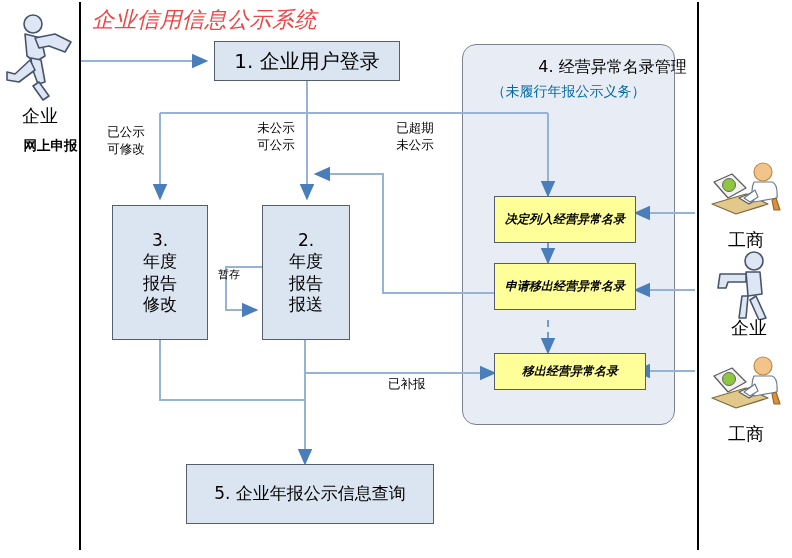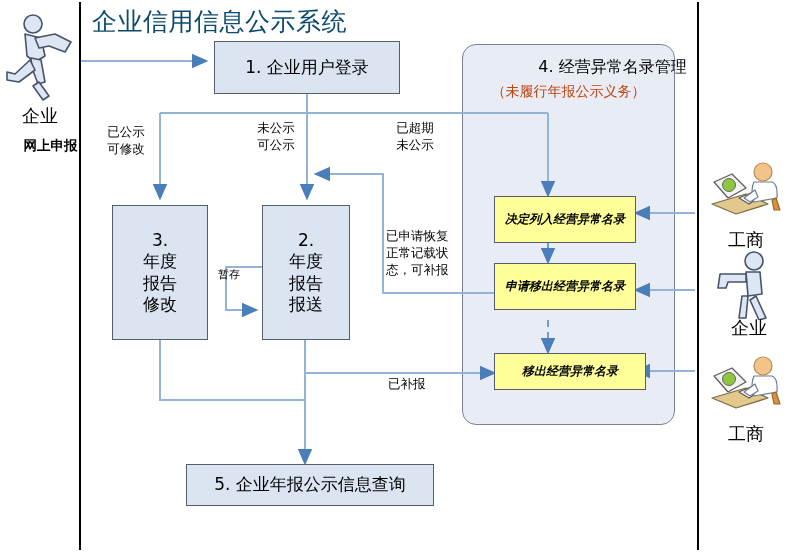--- a/index.html
+++ b/index.html
@@ -1,30 +1,30 @@
 <!DOCTYPE html>
 <html><head>
 <meta charset="utf-8">
 <style>
   html,body{margin:0;padding:0;background:#ffffff;}
   body{font-family:"DejaVu Sans","Liberation Sans",sans-serif;}
   #canvas{position:relative;width:792px;height:558px;background:#ffffff;overflow:hidden;}
 
   .vline{position:absolute;background:#000000;width:2px;}
 
-  .title{position:absolute;font-size:25px;color:#0c4a6e;letter-spacing:0.5px;white-space:nowrap;}
+  .title{position:absolute;font-size:22px;color:#ef4444;letter-spacing:0.5px;white-space:nowrap;font-style:italic;}
 
   .procbox{position:absolute;background:#dbe5f1;border:1.5px solid #555e6a;
            box-sizing:border-box;display:flex;align-items:center;justify-content:center;
            text-align:center;color:#000;line-height:1.25;}
 
   .groupbox{position:absolute;background:#e8edf5;border:1.5px solid #7a8290;
             border-radius:14px;box-sizing:border-box;}
   .group-title{position:absolute;width:100%;text-align:center;font-size:16px;color:#000;}
-  .group-sub{position:absolute;width:100%;text-align:center;font-size:14px;color:#c2410c;}
+  .group-sub{position:absolute;width:100%;text-align:center;font-size:14px;color:#0369a1;}
 
   .ybox{position:absolute;background:#ffff99;border:1.5px solid #555e6a;box-sizing:border-box;
         display:flex;align-items:center;justify-content:center;text-align:center;
         font-style:italic;font-weight:bold;font-size:12px;color:#000;line-height:1.3;}
 
   .lbl{position:absolute;font-size:12.5px;color:#000;line-height:1.35;text-align:center;white-space:pre-line;}
   .lbl-s{position:absolute;font-size:11px;color:#000;white-space:nowrap;margin-top:24px;}
 
   .actor-cap{position:absolute;font-size:18px;color:#000;text-align:center;width:70px;}
   .actor-cap.bold{font-weight:bold;font-size:13.5px;}
@@ -140,43 +140,40 @@
     <path class="w" d="M305,373 L494,373" marker-end="url(#ah)"></path>
 
     <path class="wd" d="M548,243 L548,262" marker-end="url(#ahd)"></path>
     <path class="wd" d="M548,320 L548,352" marker-end="url(#ahd)"></path>
 
     <path class="w" d="M695,213 L636,213" marker-end="url(#ah)"></path>
     <path class="w" d="M695,290 L636,290" marker-end="url(#ah)"></path>
     <path class="w" d="M695,371 L636,371" marker-end="url(#ah)"></path>
   </svg>
 
-  <div class="procbox" style="left:214px;top:41px;width:186px;height:53px;font-size:17px;">1. 企业用户登录</div>
+  <div class="procbox" style="left:214px;top:41px;width:186px;height:40px;font-size:20px;">1. 企业用户登录</div>
 
   <div class="procbox" style="left:112px;top:205px;width:96px;height:135px;font-size:17px;white-space:pre-line;">3.
 年度
 报告
 修改</div>
 
   <div class="procbox" style="left:262px;top:205px;width:88px;height:135px;font-size:17px;white-space:pre-line;">2.
 年度
 报告
 报送</div>
 
-  <div class="procbox" style="left:186px;top:464px;width:248px;height:42px;font-size:17px;">5. 企业年报公示信息查询</div>
+  <div class="procbox" style="left:186px;top:464px;width:248px;height:60px;font-size:17px;">5. 企业年报公示信息查询</div>
 
   <div class="ybox" style="left:494px;top:196px;width:142px;height:47px;">决定列入经营异常名录</div>
   <div class="ybox" style="left:494px;top:263px;width:142px;height:47px;">申请移出经营异常名录</div>
   <div class="ybox" style="left:494px;top:353px;width:152px;height:37px;">移出经营异常名录</div>
 
   <div class="lbl" style="left:98px;top:124px;width:56px;">已公示
 可修改</div>
   <div class="lbl" style="left:248px;top:120px;width:56px;">未公示
 可公示</div>
   <div class="lbl" style="left:387px;top:120px;width:56px;">已超期
 未公示</div>
   <div class="lbl-s" style="left:218px;top:243px;">暂存</div>
-  <div class="lbl" style="left:386px;top:228px;width:72px;text-align:left;">已申请恢复
-正常记载状
-态，可补报</div>
   <div class="lbl-s" style="left:388px;top:352px;font-size:12.5px;">已补报</div>
 
 </div>
 
 </body></html>

